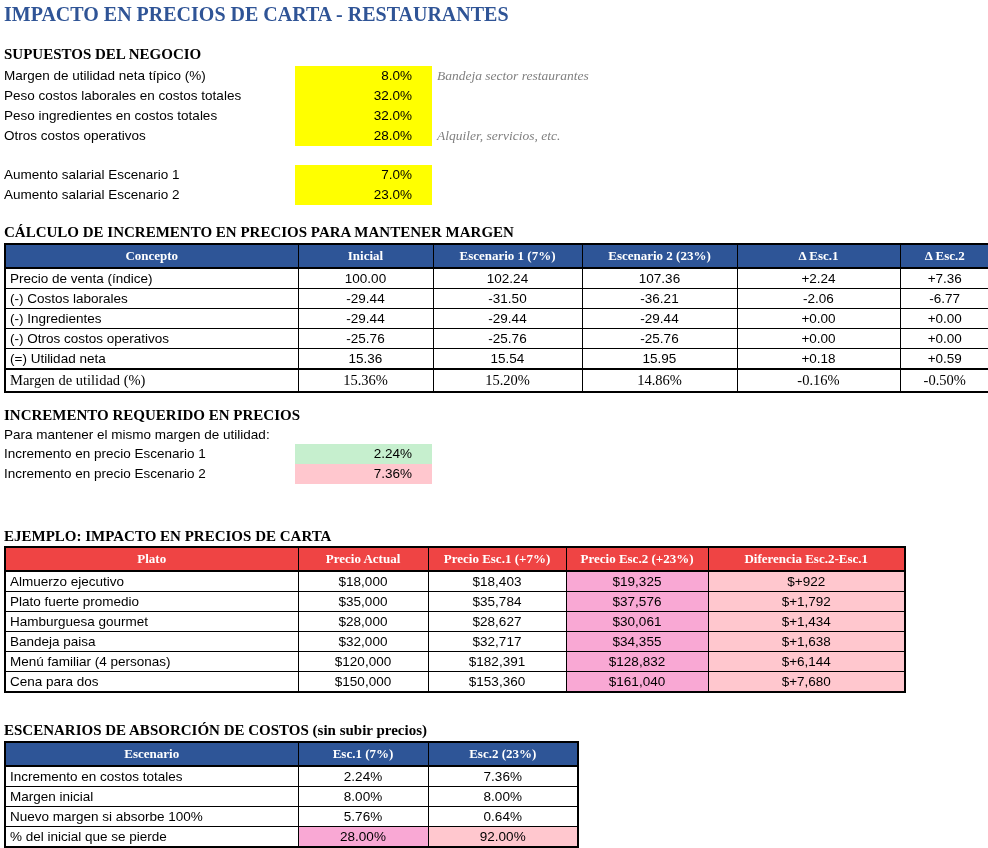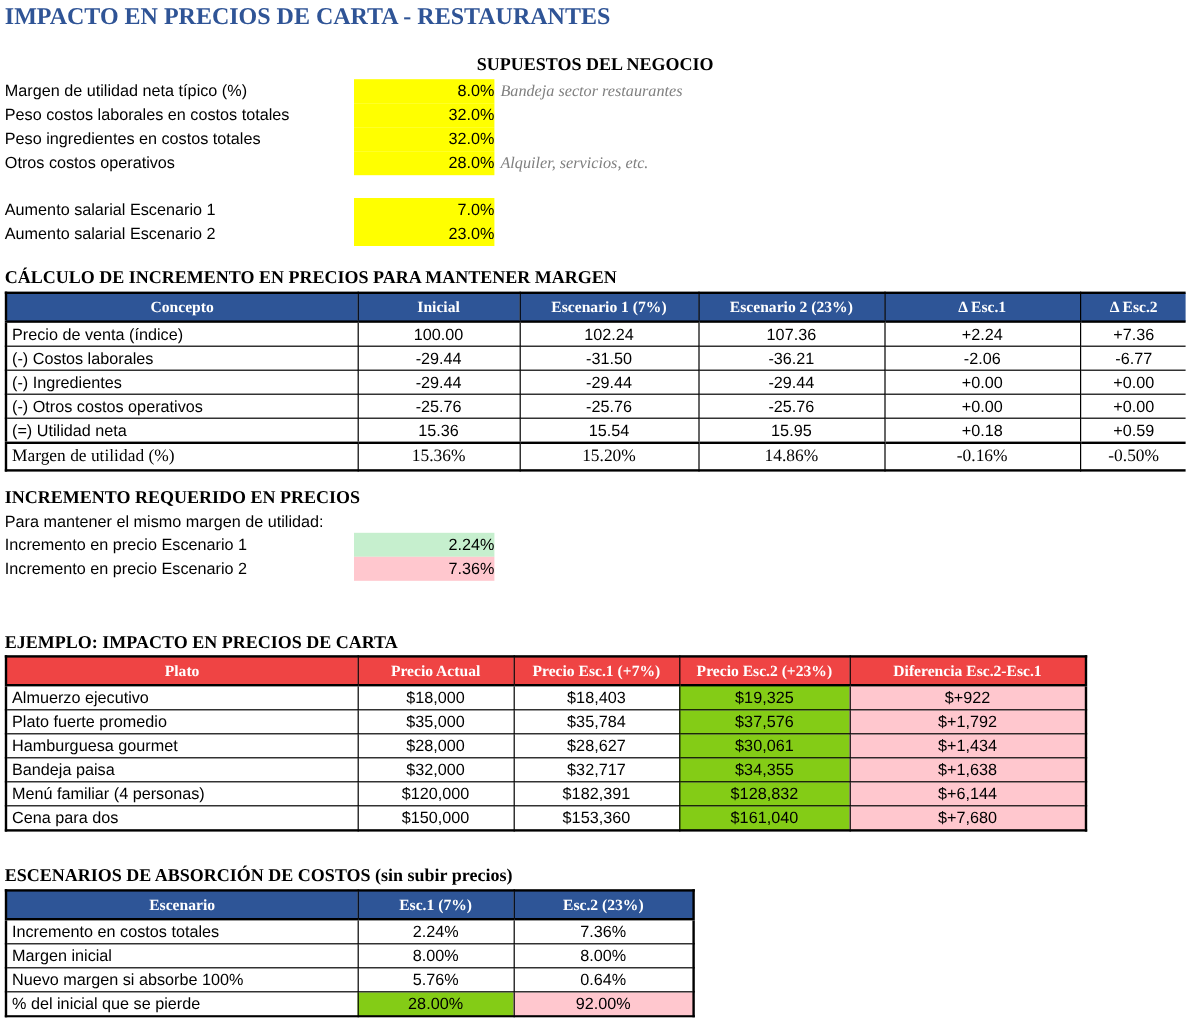--- a/index.html
+++ b/index.html
@@ -5,35 +5,35 @@
   html,body{margin:0;padding:0;background:#fff;}
   body{width:988px;height:848px;overflow:hidden;color:#000;
        font-family:"Liberation Sans",sans-serif;font-size:13.5px;}
   .page{padding:3px 0 0 4px;}
 
   
   .title{font-family:"Liberation Serif",serif;font-weight:bold;font-size:20px;
          line-height:22px;color:#2F5496;margin:0;}
   .sec-heading{font-family:"Liberation Serif",serif;font-weight:bold;font-size:15px;
          line-height:17px;color:#000;margin:0;}
-  #sec-supuestos{margin-top:21px;text-align:center;}
+  #sec-supuestos{margin-top:21px;}
   #sec-calculo{margin-top:19px;}
   #sec-incremento{margin-top:14px;}
   #sec-ejemplo{margin-top:44px;}
   #sec-escenarios{margin-top:29px;}
 
   
   .kv-row{display:flex;height:20px;line-height:20px;align-items:stretch;}
   .kv-label{width:291px;flex:none;}
-  .kv-value{width:117px;flex:none;text-align:right;padding-right:0;}
+  .kv-value{width:117px;flex:none;text-align:right;padding-right:20px;}
   .kv-note{margin-left:5px;font-family:"Liberation Serif",serif;font-style:italic;color:#7F7F7F;}
   .bg-yellow{background:#FFFF00;}
   .bg-green{background:#C6EFCE;}
   .bg-pink{background:#FFC7CE;}
-  .bg-gold{background:#84cc16;margin-top:16px;}
+  .bg-gold{background:#f9a8d4;margin-top:16px;}
   .assume-block{margin-top:3px;}
   .salary-block{margin-top:19px;}
   .subtitle{margin-top:2px;height:18px;line-height:18px;}
 
   
   table{border-collapse:collapse;table-layout:fixed;}
   #calc-table{width:985px;margin-top:2px;}
   #menu-table{width:900px;margin-top:1px;}
   #abs-table{width:573px;margin-top:2px;}
   table,td,th{border:1px solid #000;}

